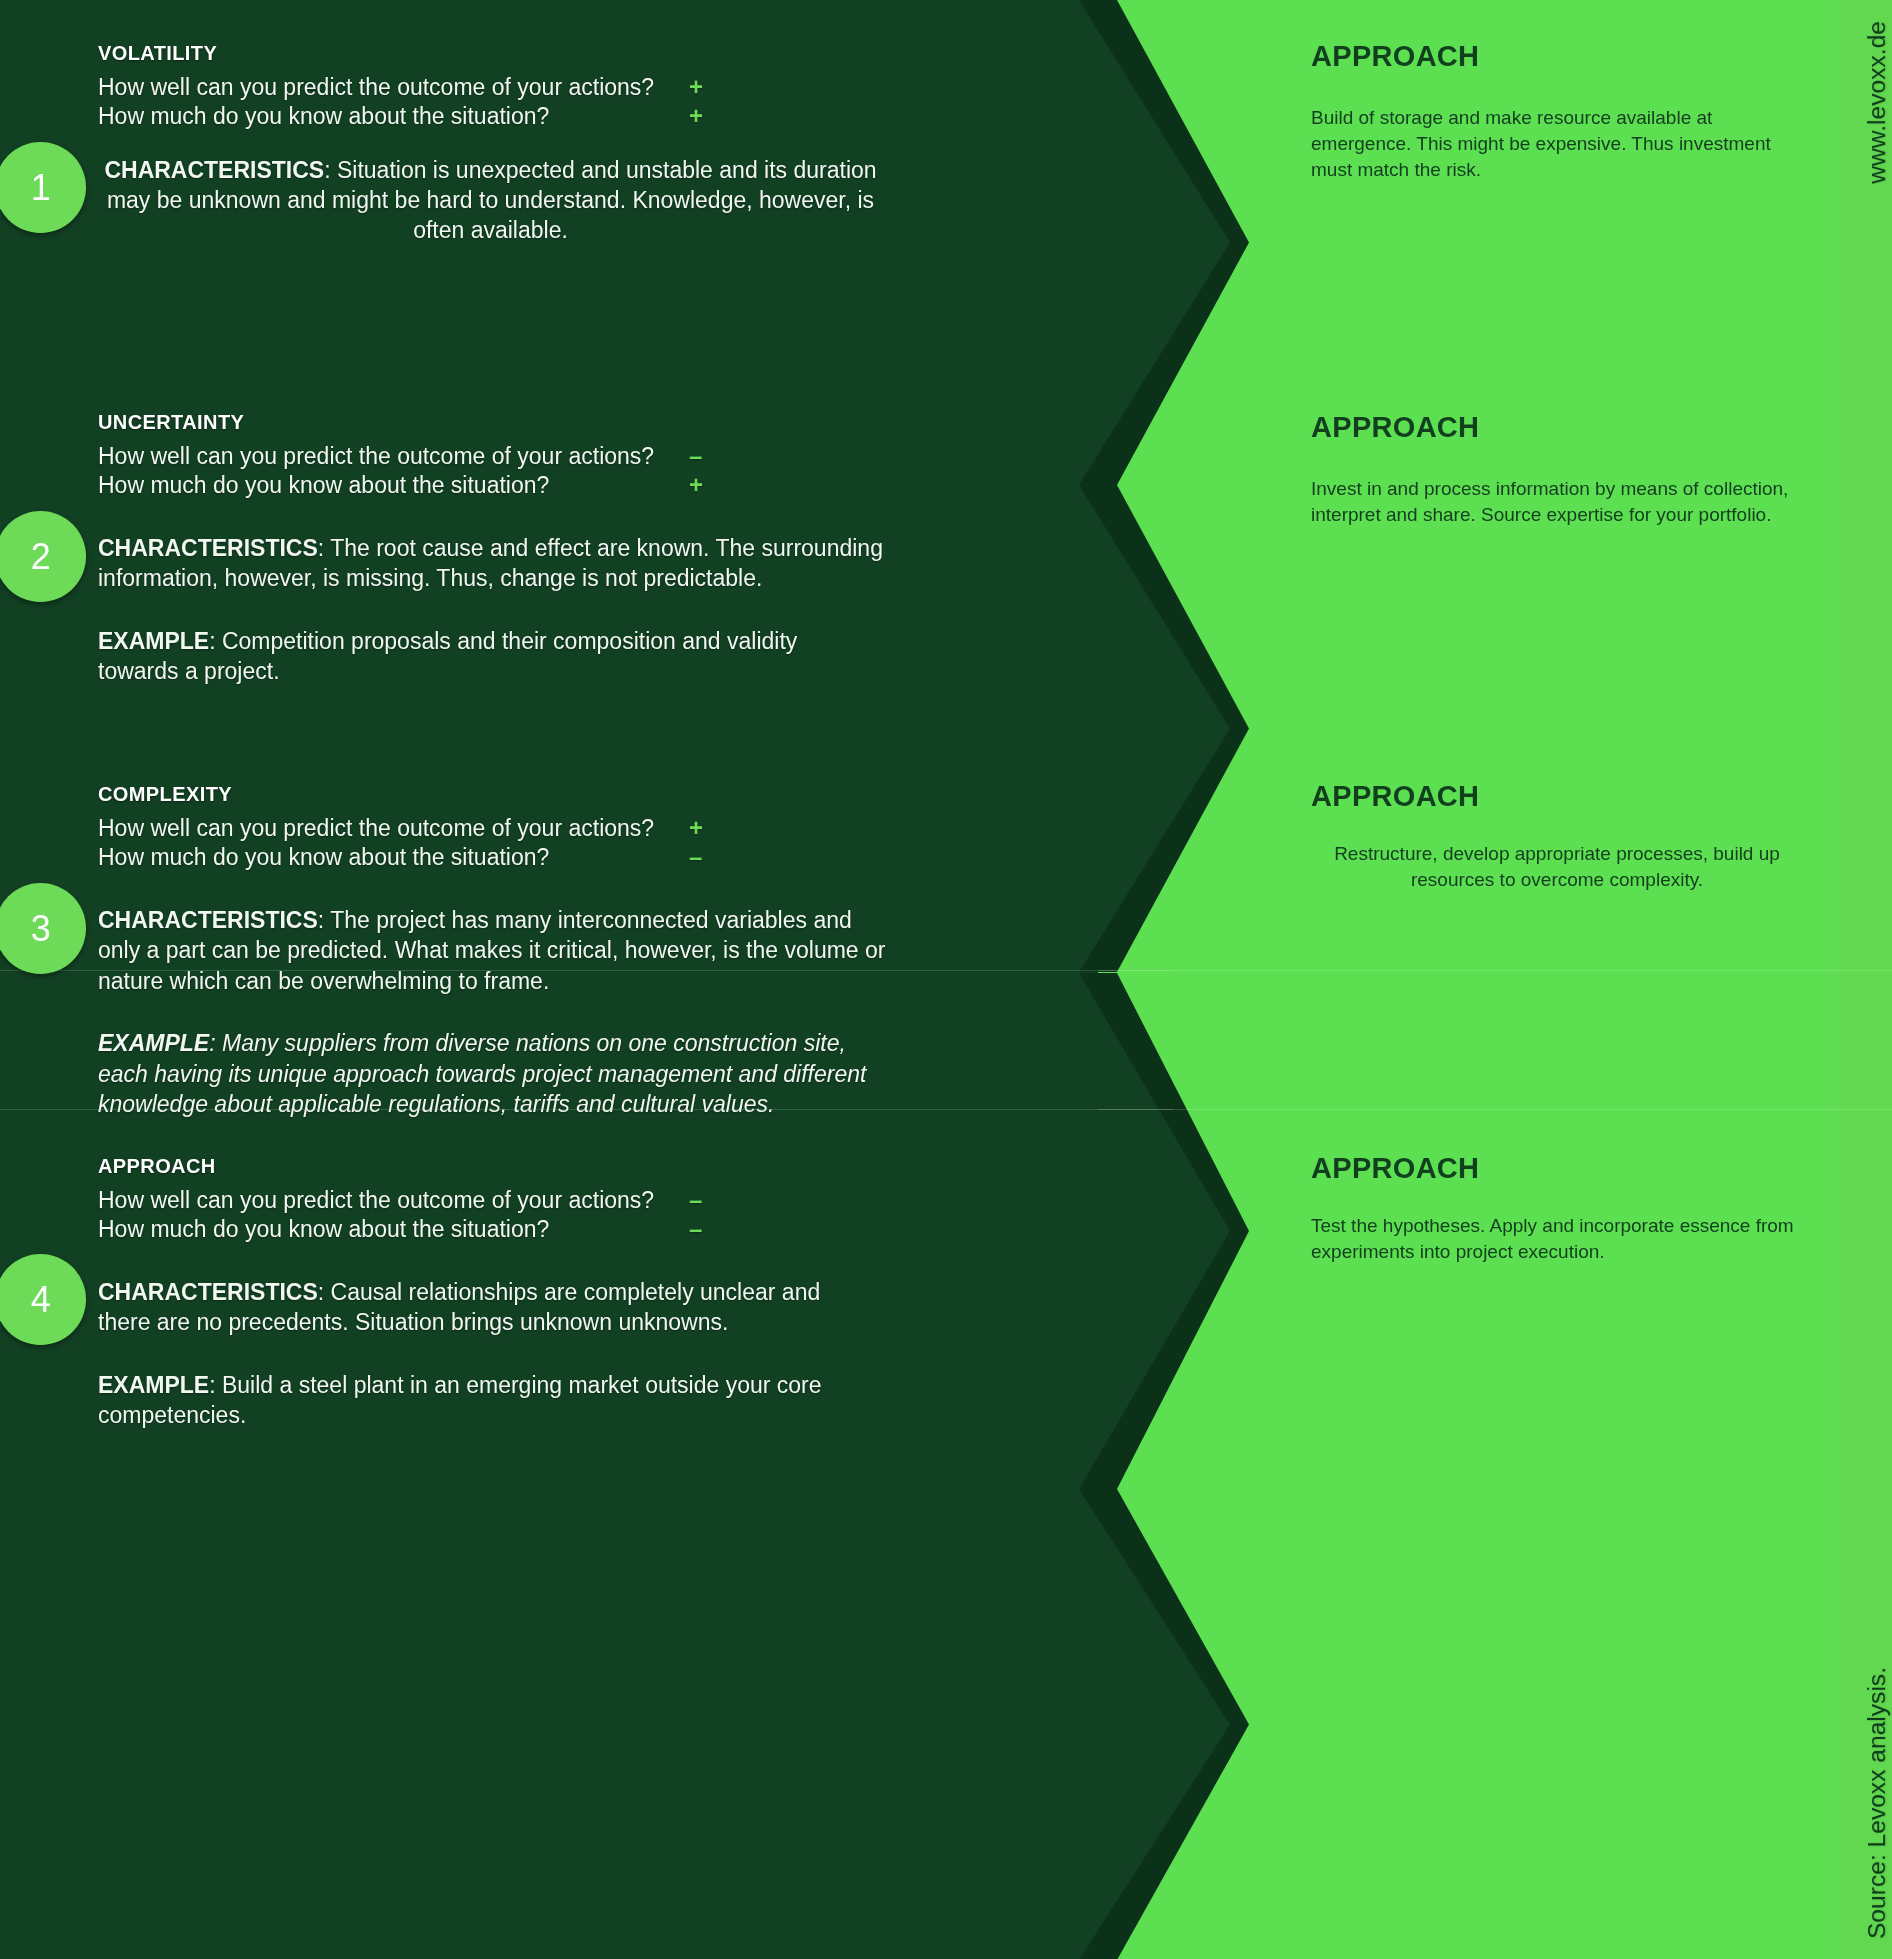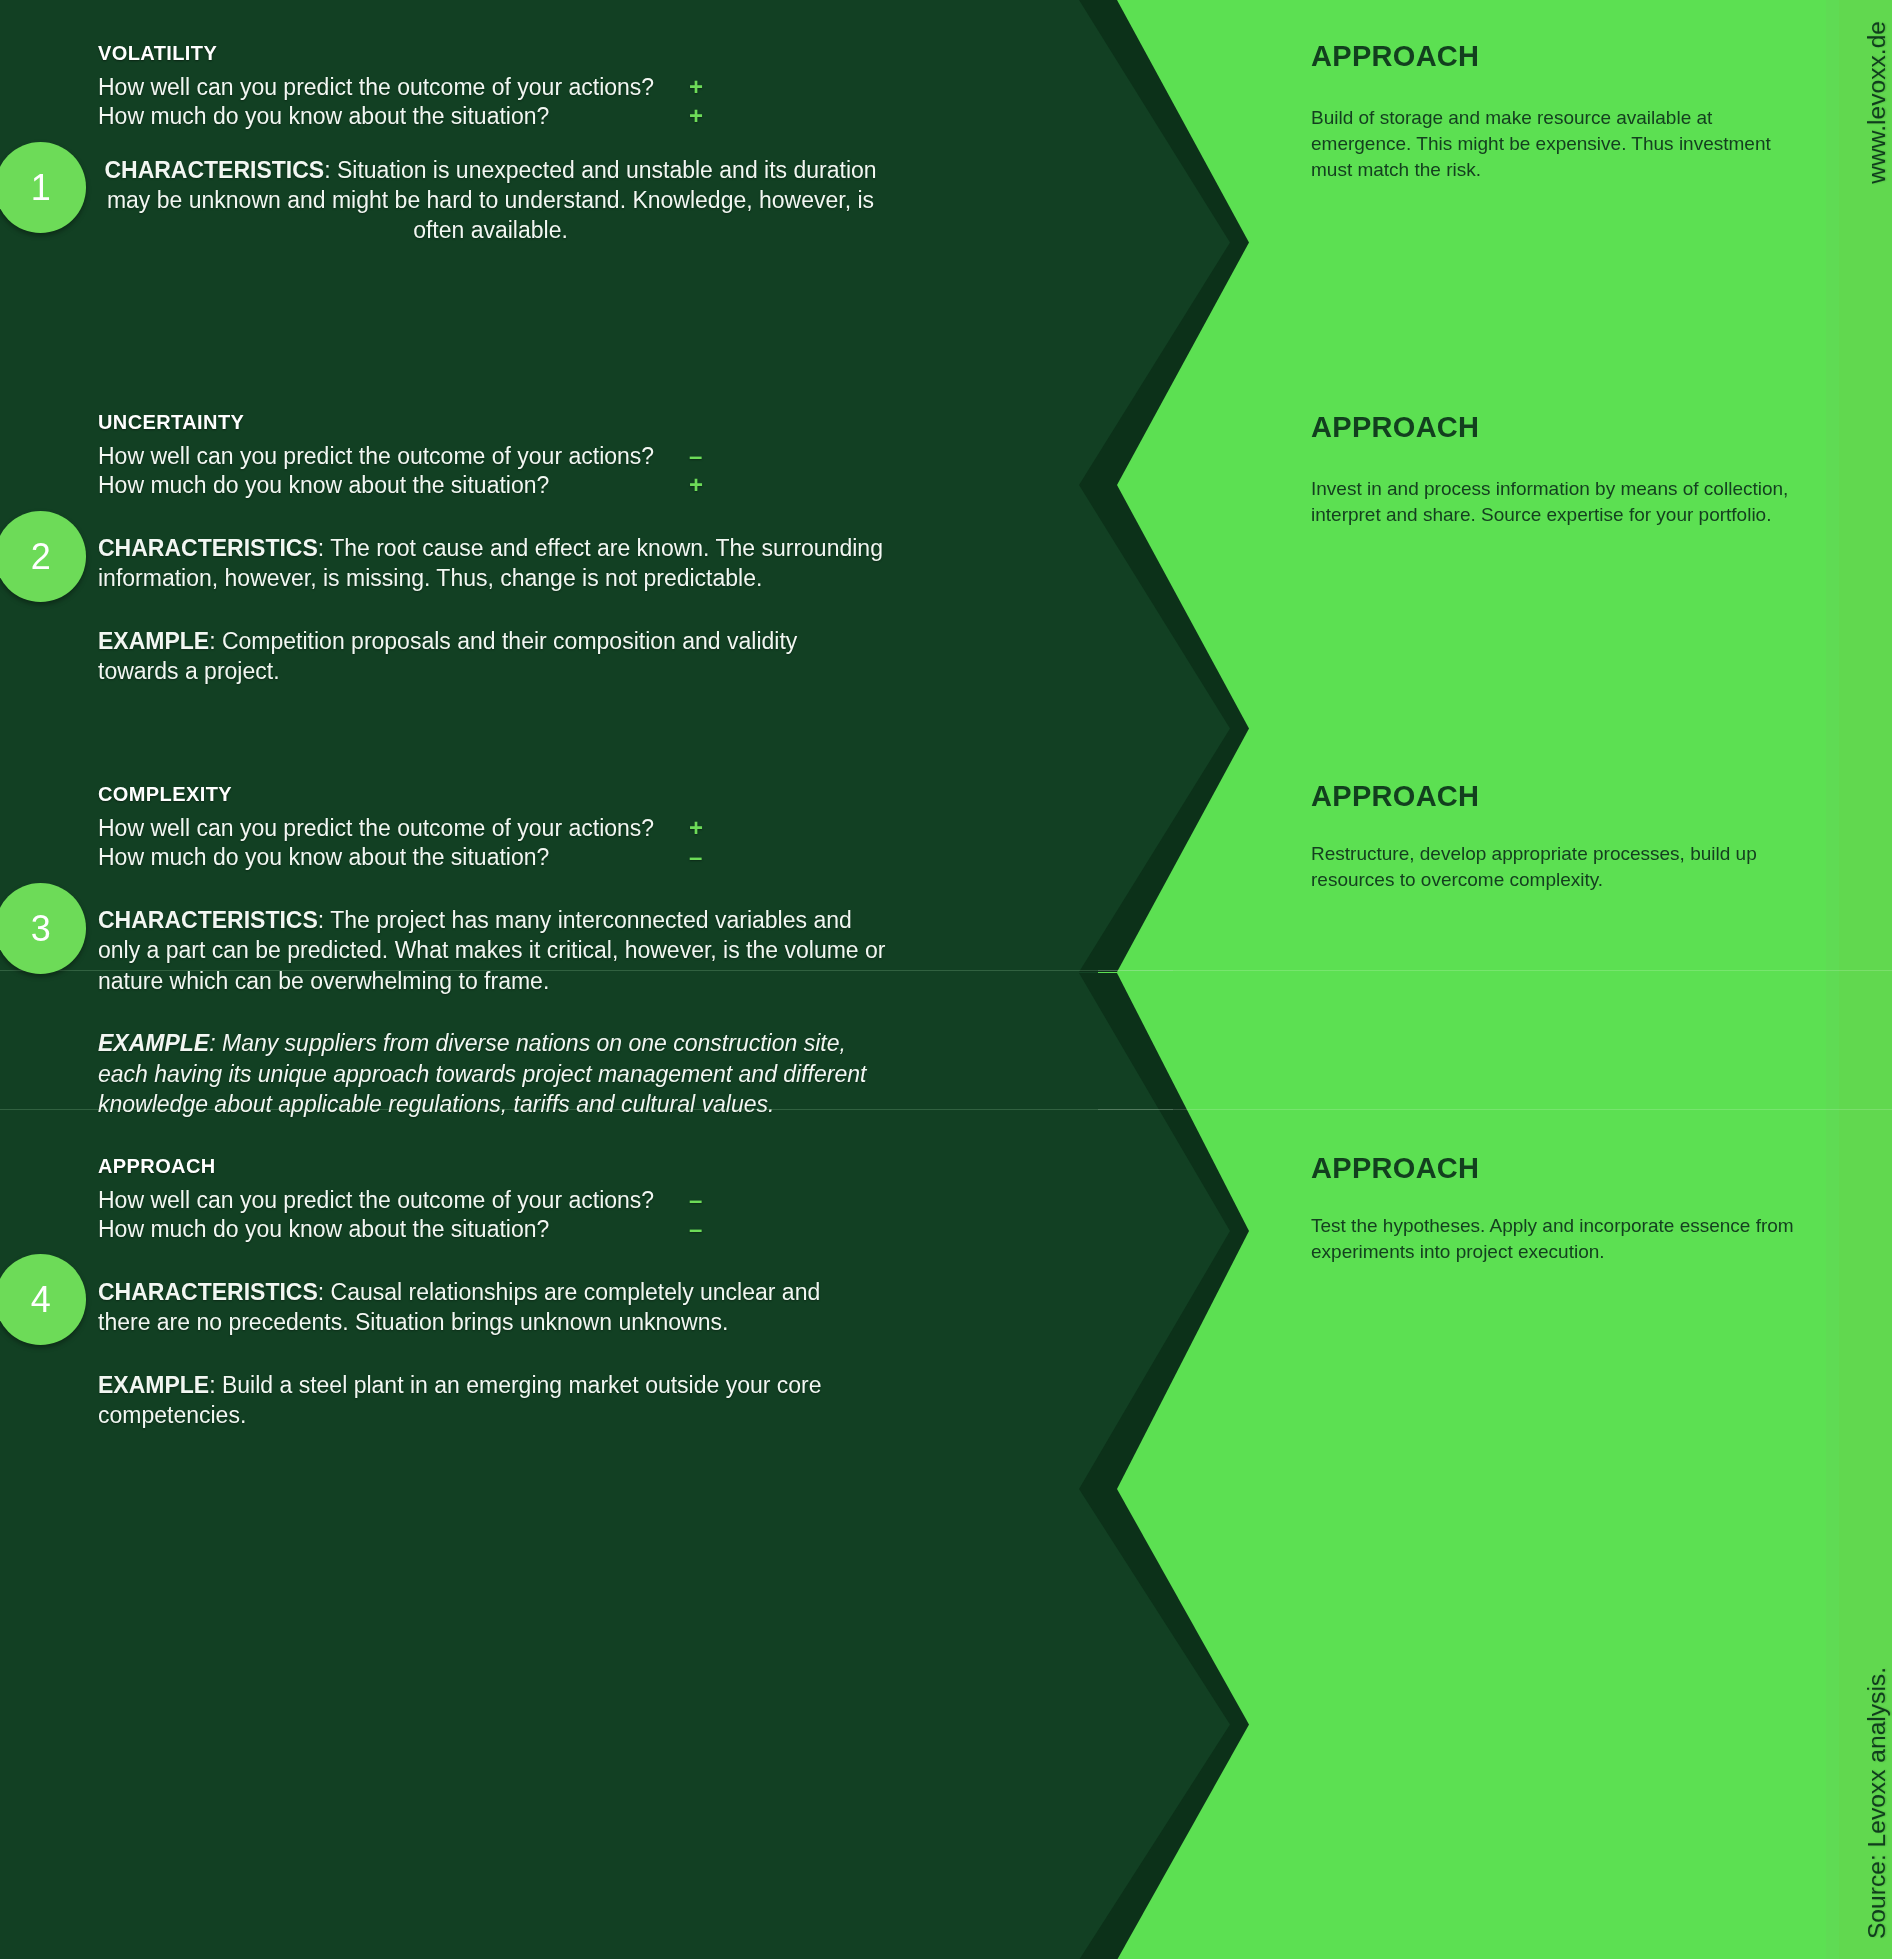--- a/index.html
+++ b/index.html
@@ -270,21 +270,21 @@
     </div>
     <div class="para" style="margin-top:34px; width:795px;">
       <b>CHARACTERISTICS</b><span>: </span><span>The project has many interconnected variables and only a part can be predicted. What makes it critical, however, is the volume or nature which can be overwhelming to frame.</span>
     </div>
     <div class="para" style="margin-top:32px; width:776px;font-style:italic;">
       <b>EXAMPLE</b><span>: </span><span>Many suppliers from diverse nations on one construction site, each having its unique approach towards project management and different knowledge about applicable regulations, tariffs and cultural values.</span>
     </div>
   </div>
   <div class="approach-block" style="top:780px;">
     <div class="approach-title">APPROACH</div>
-    <div class="approach-text" style="margin-top:28px;">Restructure, develop appropriate processes, build up resources to overcome complexity.</div>
+    <div class="approach-text" style="margin-top:28px;text-align:center;">Restructure, develop appropriate processes, build up resources to overcome complexity.</div>
   </div>
 
   <div class="band-sep" style="top:1109px;"></div>
   <div class="band-sep-right" style="top:1109px;"></div>
 
   <div class="band" id="band-4" style="top:1489px; height:471px;">
     <div class="shadow-arrow"></div>
     <div class="dark-arrow-inner"></div>
   </div>
   <div class="num-circle" style="left:-4.7px; top:1254px;">

